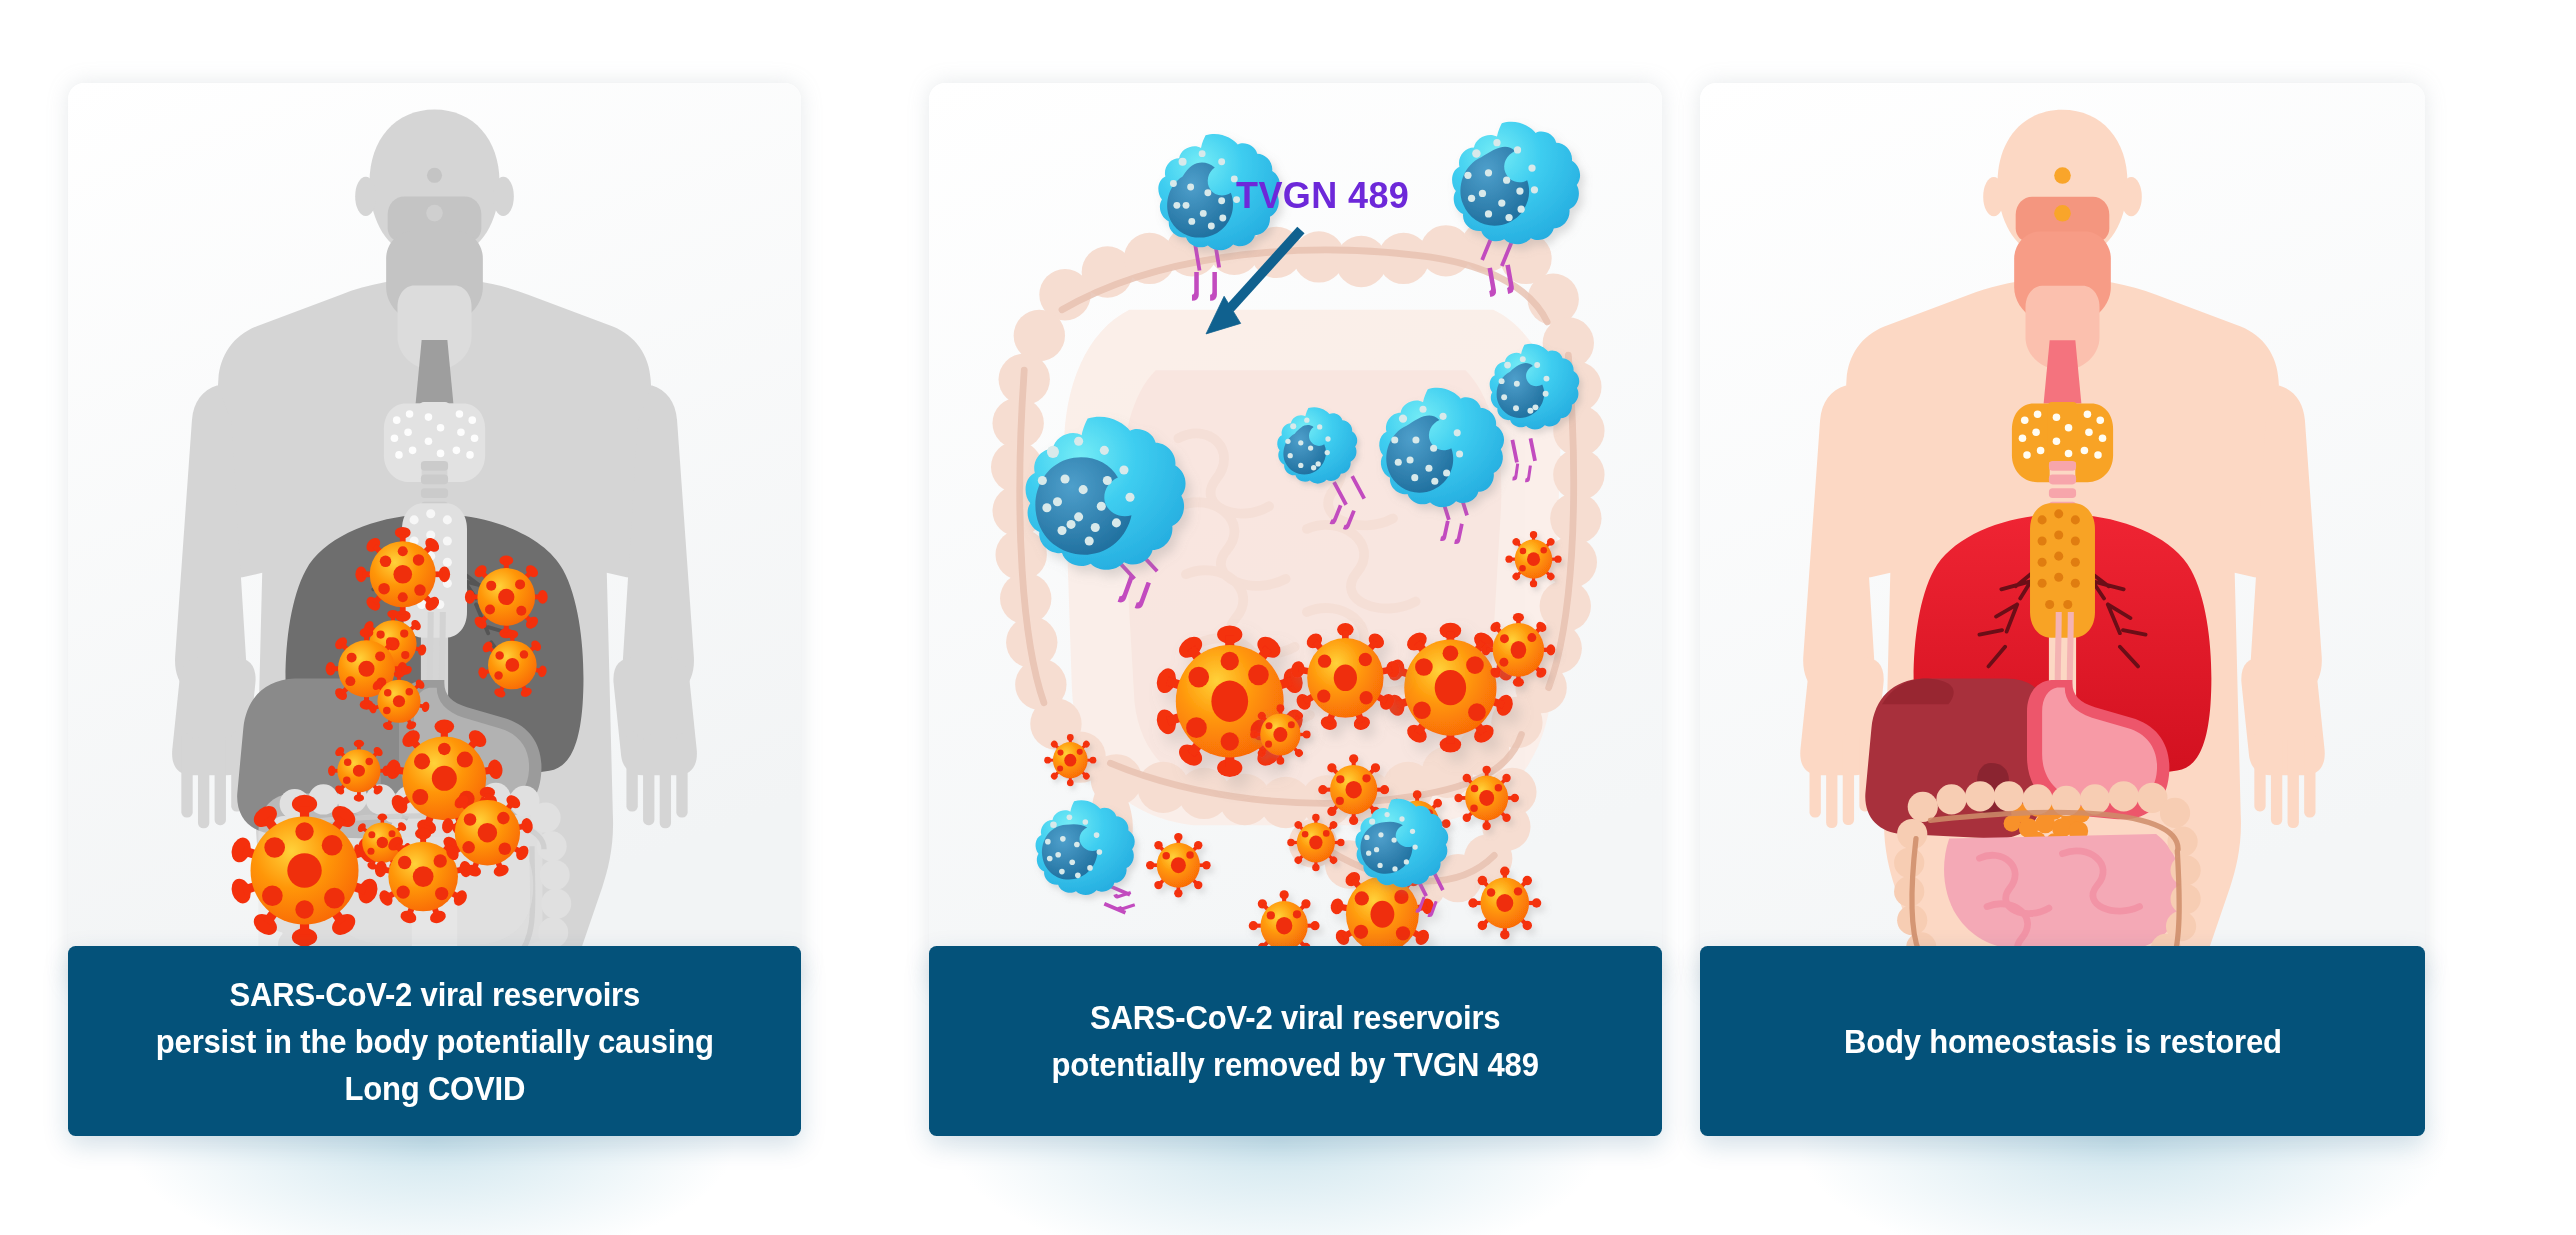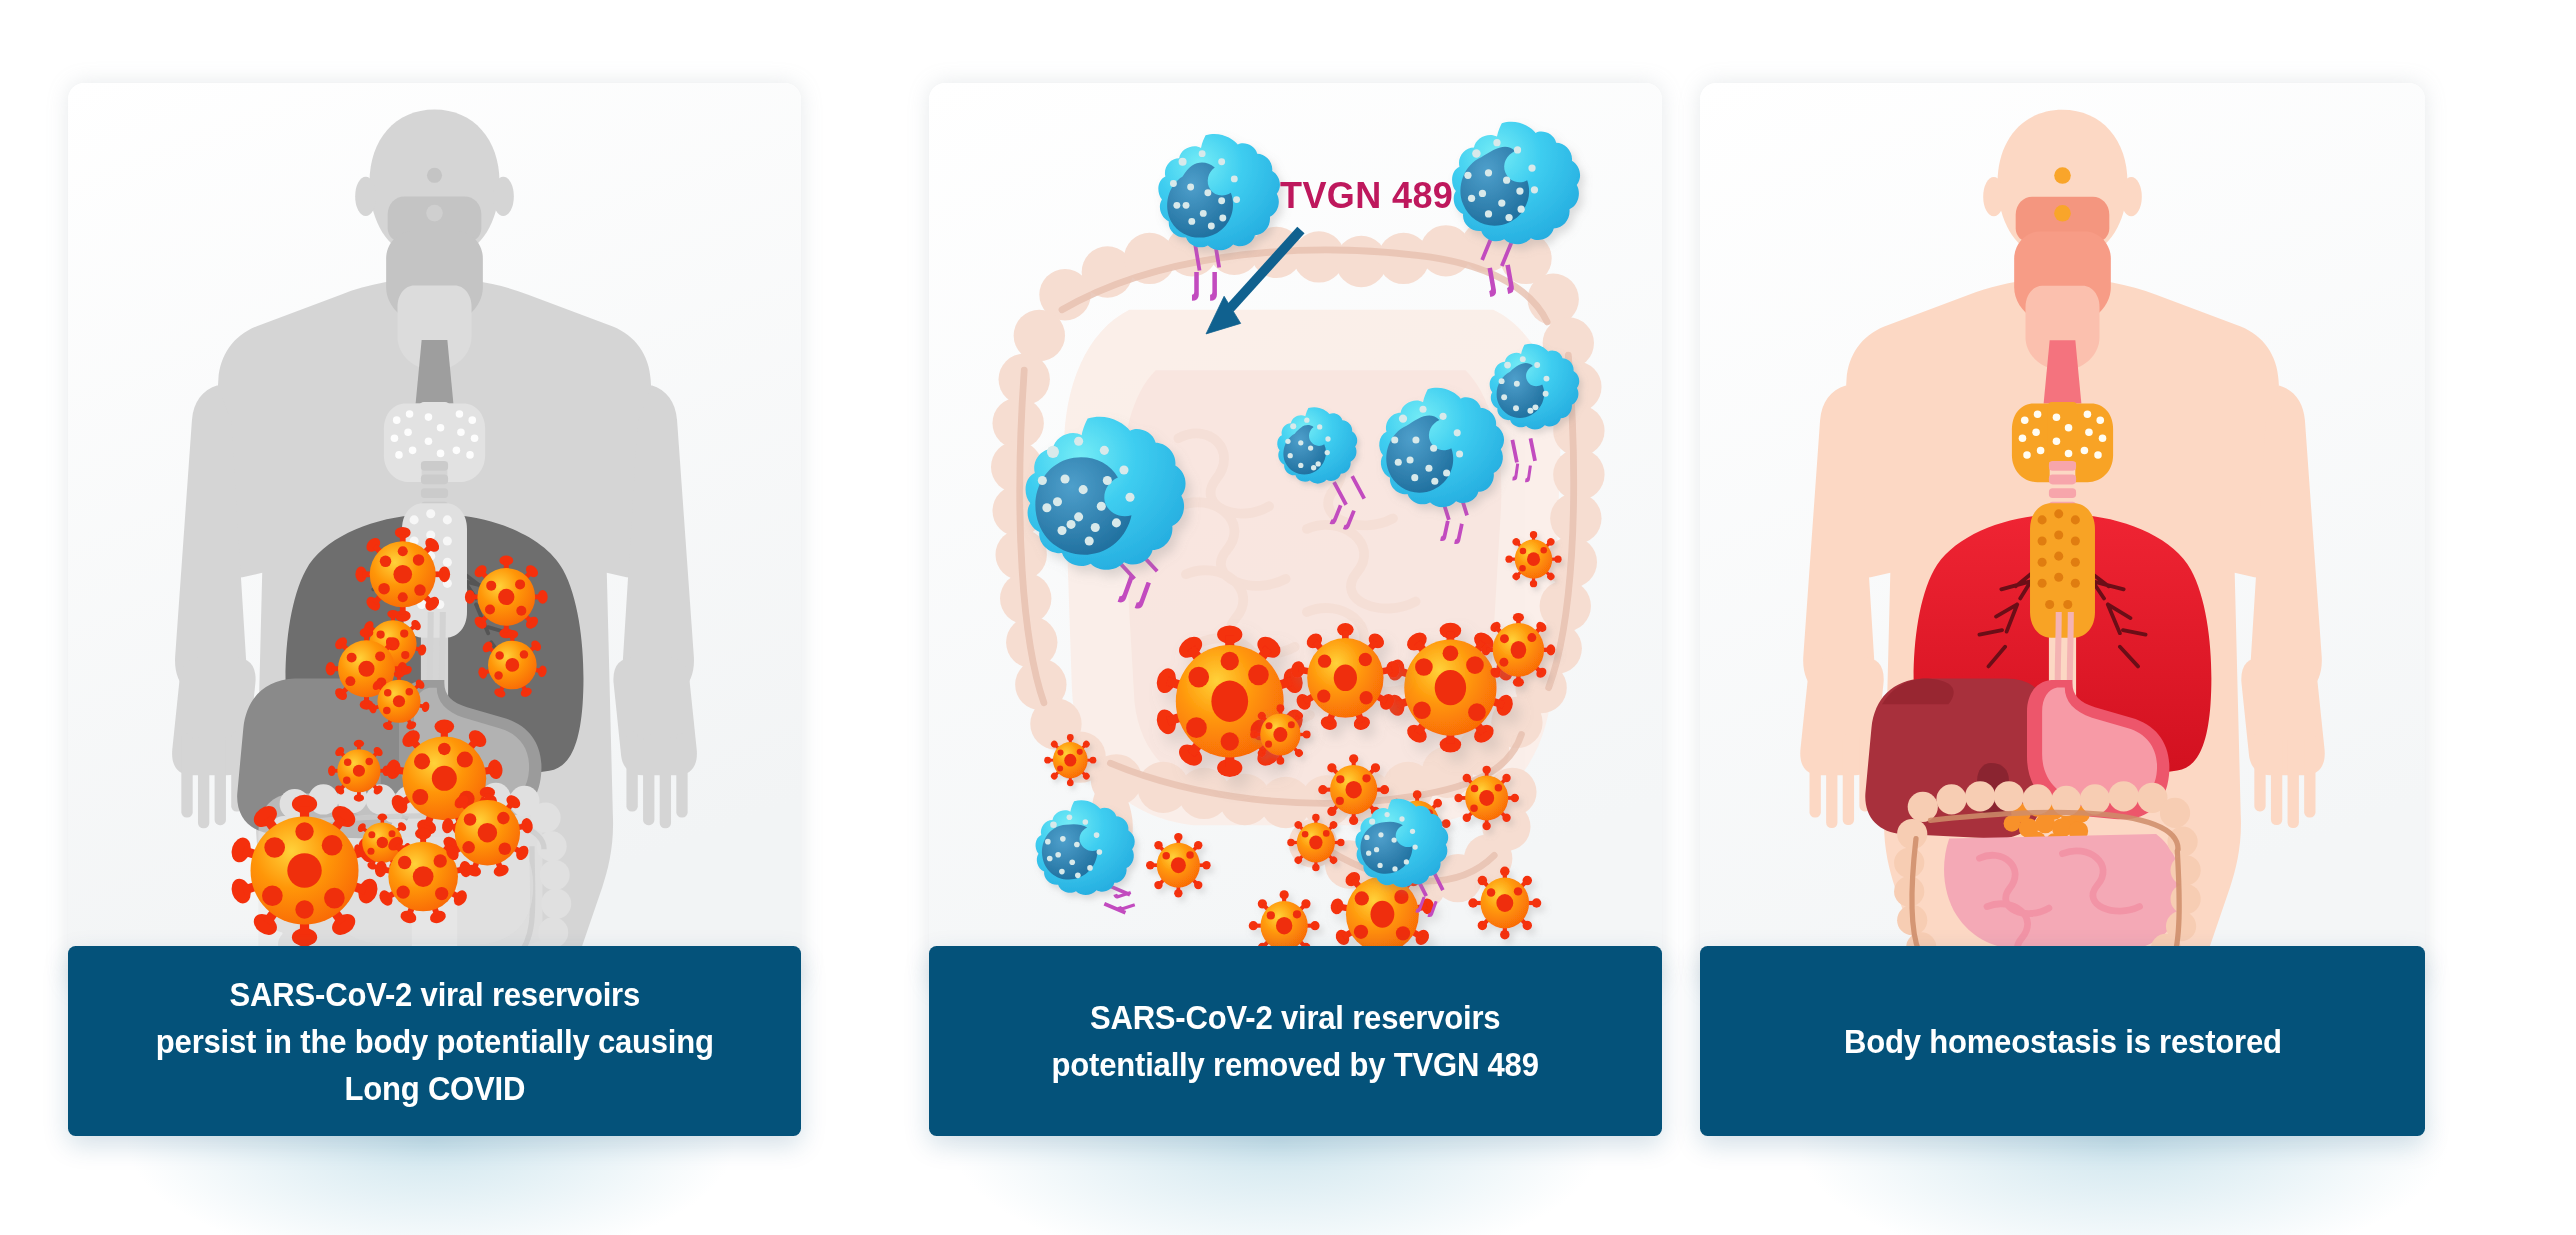--- a/index.html
+++ b/index.html
@@ -92,24 +92,23 @@
 
   
   .tvgn-label {
     position: absolute;
     left: 1236px;
     top: 175px;
     font-family: "Liberation Sans", sans-serif;
     font-weight: bold;
     font-size: 36px;
     letter-spacing: 0.4px;
-    color: #be185d;
+    color: #6d28d9;
     z-index: 6;
     white-space: nowrap;
-    margin-left: 44px;
   }
   .tvgn-arrow {
     position: absolute;
     left: 1194px;
     top: 224px;
     width: 128px;
     height: 121px;
     z-index: 6;
   }
 </style>

